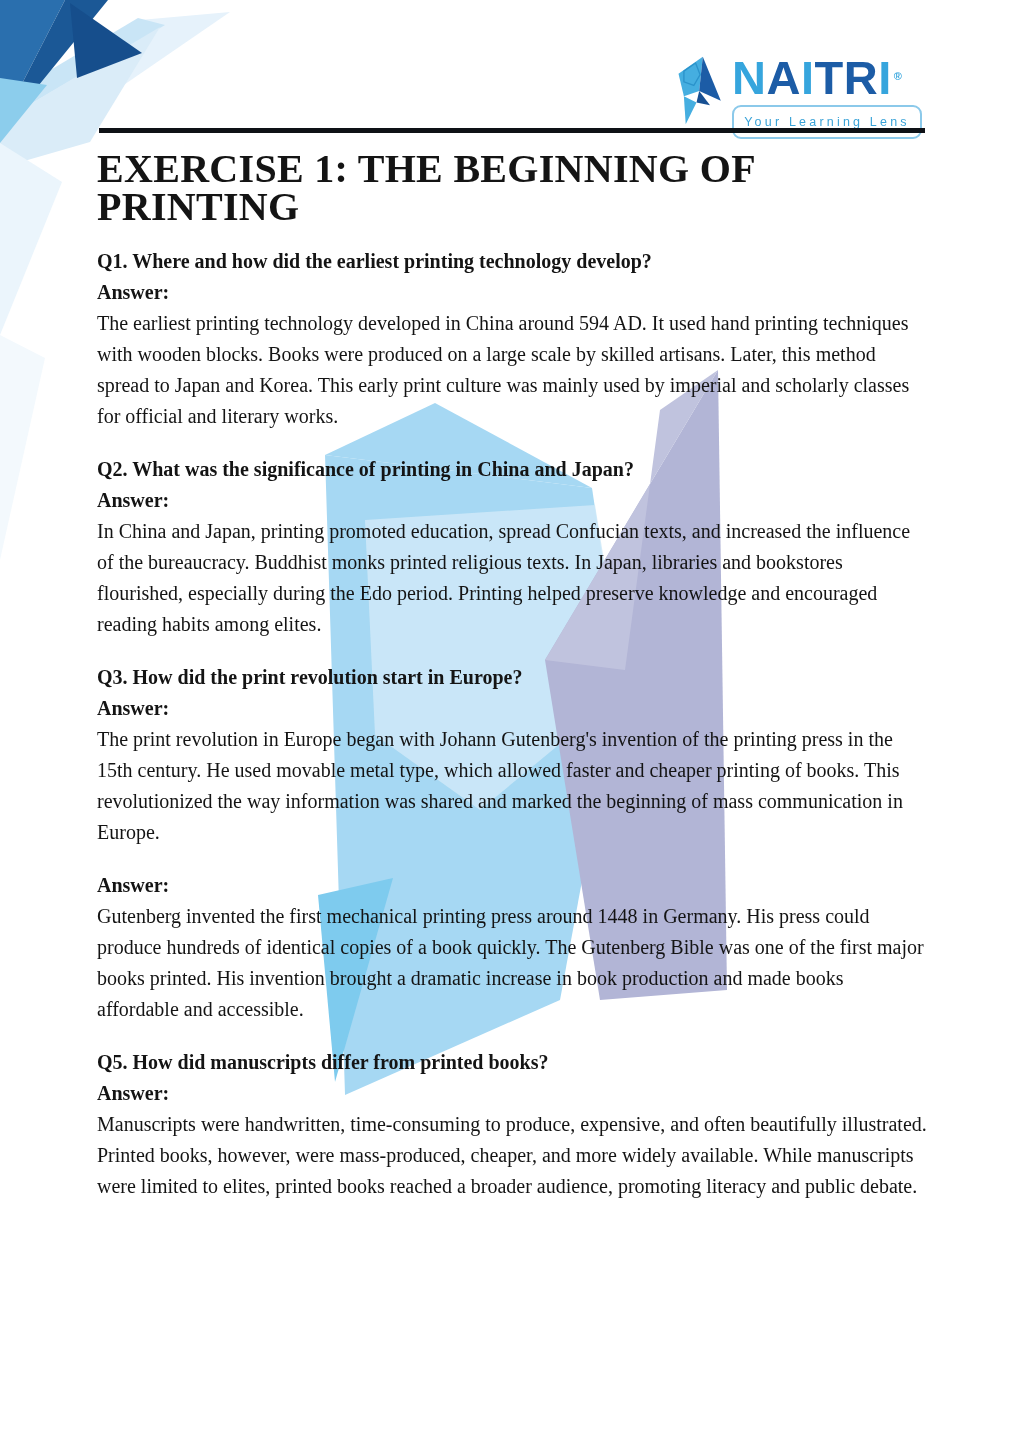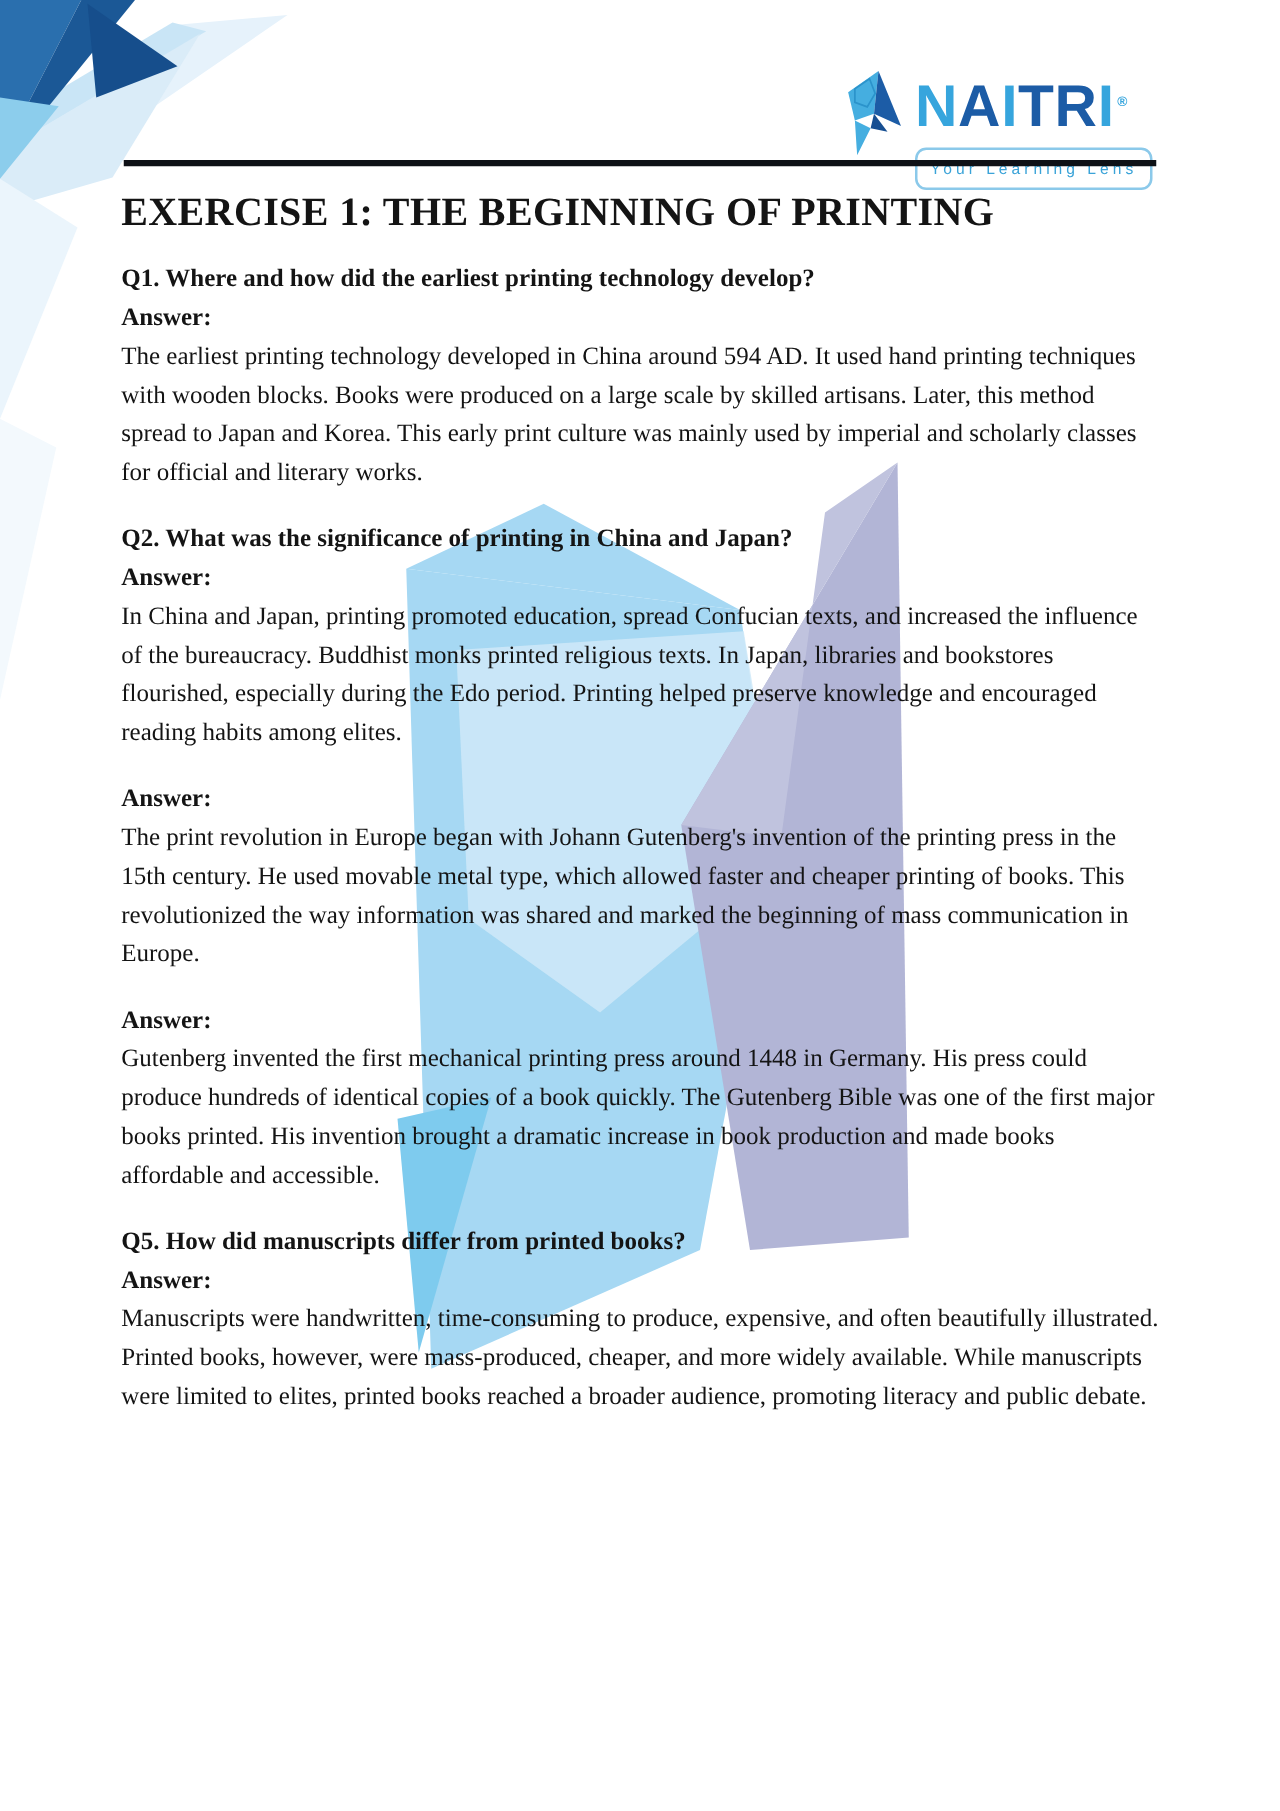--- a/index.html
+++ b/index.html
@@ -15,21 +15,21 @@
   .corner{position:absolute;top:0;left:0;width:260px;height:580px;z-index:1;}
   
   .watermark{position:absolute;top:340px;left:295px;width:460px;height:760px;z-index:0;}
   
   .logo{position:absolute;top:54px;left:674px;width:252px;z-index:2;}
   .logo-row{display:flex;align-items:flex-start;}
   .logo-icon{width:54px;height:72px;flex:0 0 auto;}
   .logo-text{margin-left:4px;position:relative;}
   .brand{
     font-family:"Liberation Sans", sans-serif;
-    font-weight:bold;font-size:47px;line-height:61px;letter-spacing:0.5px;
+    font-weight:bold;font-size:47px;line-height:48px;letter-spacing:0.5px;
     white-space:nowrap;
   }
   .tone-light{color:#36a5dd;}
   .tone-dark{color:#1c5ca6;}
   .reg{
     font-family:"Liberation Sans", sans-serif;
     font-size:11px;color:#36a5dd;vertical-align:top;
     position:relative;top:-2px;left:2px;font-weight:bold;
   }
   .tagline-box{
@@ -40,21 +40,21 @@
     text-align:center;
     font-family:"Liberation Sans", sans-serif;
     font-size:12.5px;letter-spacing:3.2px;
     color:#3aa3d8;white-space:nowrap;
   }
   
   .rule{position:absolute;top:128px;left:99px;width:826px;height:5px;background:#0e1116;z-index:2;}
   
   .content{position:absolute;top:150px;left:97px;width:832px;z-index:2;}
   .title{
-    font-size:32px;line-height:38px;font-weight:bold;
+    font-size:40px;line-height:38px;font-weight:bold;
     margin:0 0 20px 0;letter-spacing:0.3px;
   }
   .qa{margin:0 0 22px 0;}
   .qa p{margin:0;font-size:20px;line-height:31px;}
   .q,.al{font-weight:bold;}
 </style>
 </head>
 <body>
 
 <div class="page">
@@ -107,20 +107,21 @@
       <p class="a">The earliest printing technology developed in China around 594 AD. It used hand printing techniques with wooden blocks. Books were produced on a large scale by skilled artisans. Later, this method spread to Japan and Korea. This early print culture was mainly used by imperial and scholarly classes for official and literary works.</p>
     </section>
 
     <section class="qa">
       <p class="q">Q2. What was the significance of printing in China and Japan?</p>
       <p class="al">Answer:</p>
       <p class="a">In China and Japan, printing promoted education, spread Confucian texts, and increased the influence of the bureaucracy. Buddhist monks printed religious texts. In Japan, libraries and bookstores flourished, especially during the Edo period. Printing helped preserve knowledge and encouraged reading habits among elites.</p>
     </section>
 
     <section class="qa">
+      <p class="q">Q3. How did the print revolution start in Europe?</p>
       <p class="al">Answer:</p>
       <p class="a">The print revolution in Europe began with Johann Gutenberg's invention of the printing press in the 15th century. He used movable metal type, which allowed faster and cheaper printing of books. This revolutionized the way information was shared and marked the beginning of mass communication in Europe.</p>
     </section>
 
     <section class="qa">
       <p class="al">Answer:</p>
       <p class="a">Gutenberg invented the first mechanical printing press around 1448 in Germany. His press could produce hundreds of identical copies of a book quickly. The Gutenberg Bible was one of the first major books printed. His invention brought a dramatic increase in book production and made books affordable and accessible.</p>
     </section>
 
     <section class="qa">

